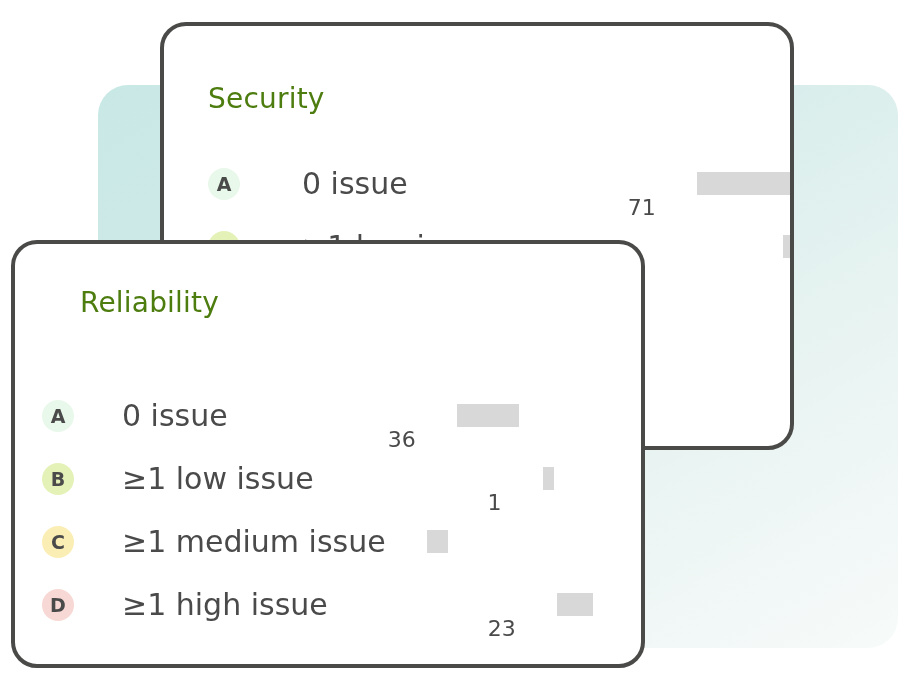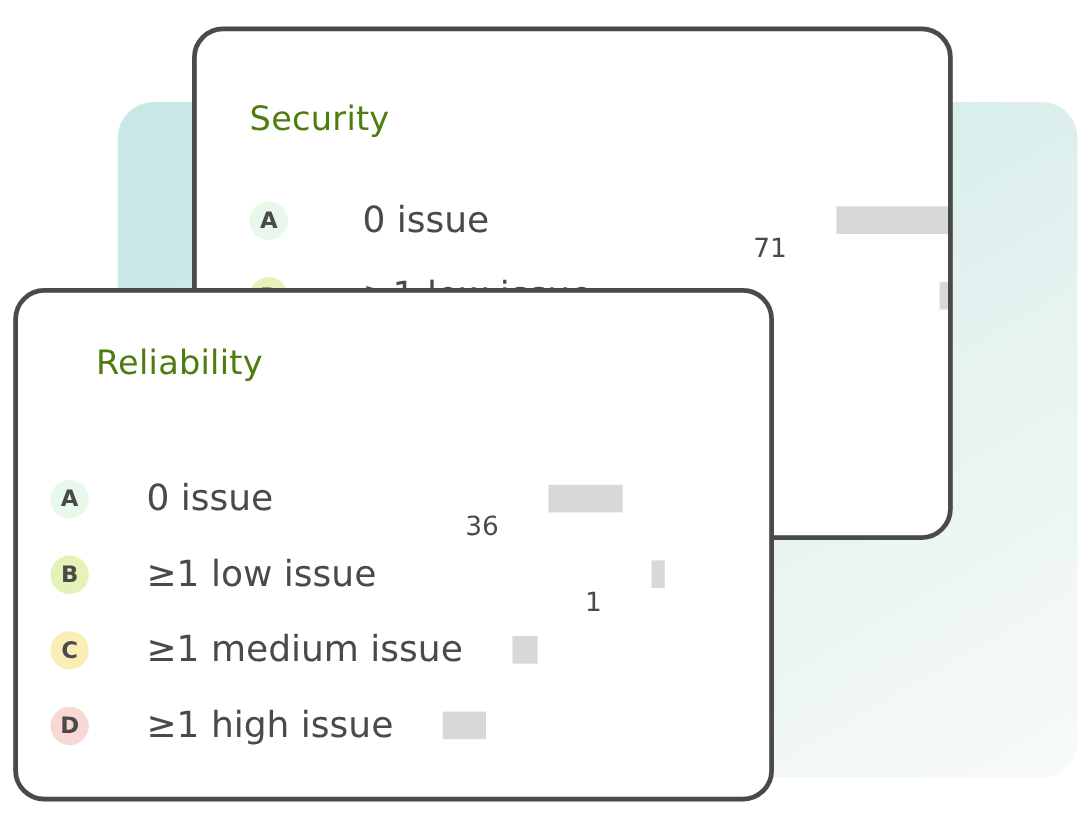--- a/index.html
+++ b/index.html
@@ -204,20 +204,21 @@
         <div class="grade" style="background: rgb(251, 238, 181);">C</div>
         <div class="label">≥1 medium issue</div>
         <div class="bar-cell">
           <div class="bar" style="width: 21px;"></div>
         </div>
       </div>
 
       <div class="row">
         <div class="grade" style="background: rgb(248, 216, 212);">D</div>
         <div class="label">≥1 high issue</div>
+        <div class="count">23</div>
         <div class="bar-cell">
           <div class="bar" style="width: 36px;"></div>
         </div>
       </div>
 
     </div>
   </div>
 
 </div>
 

